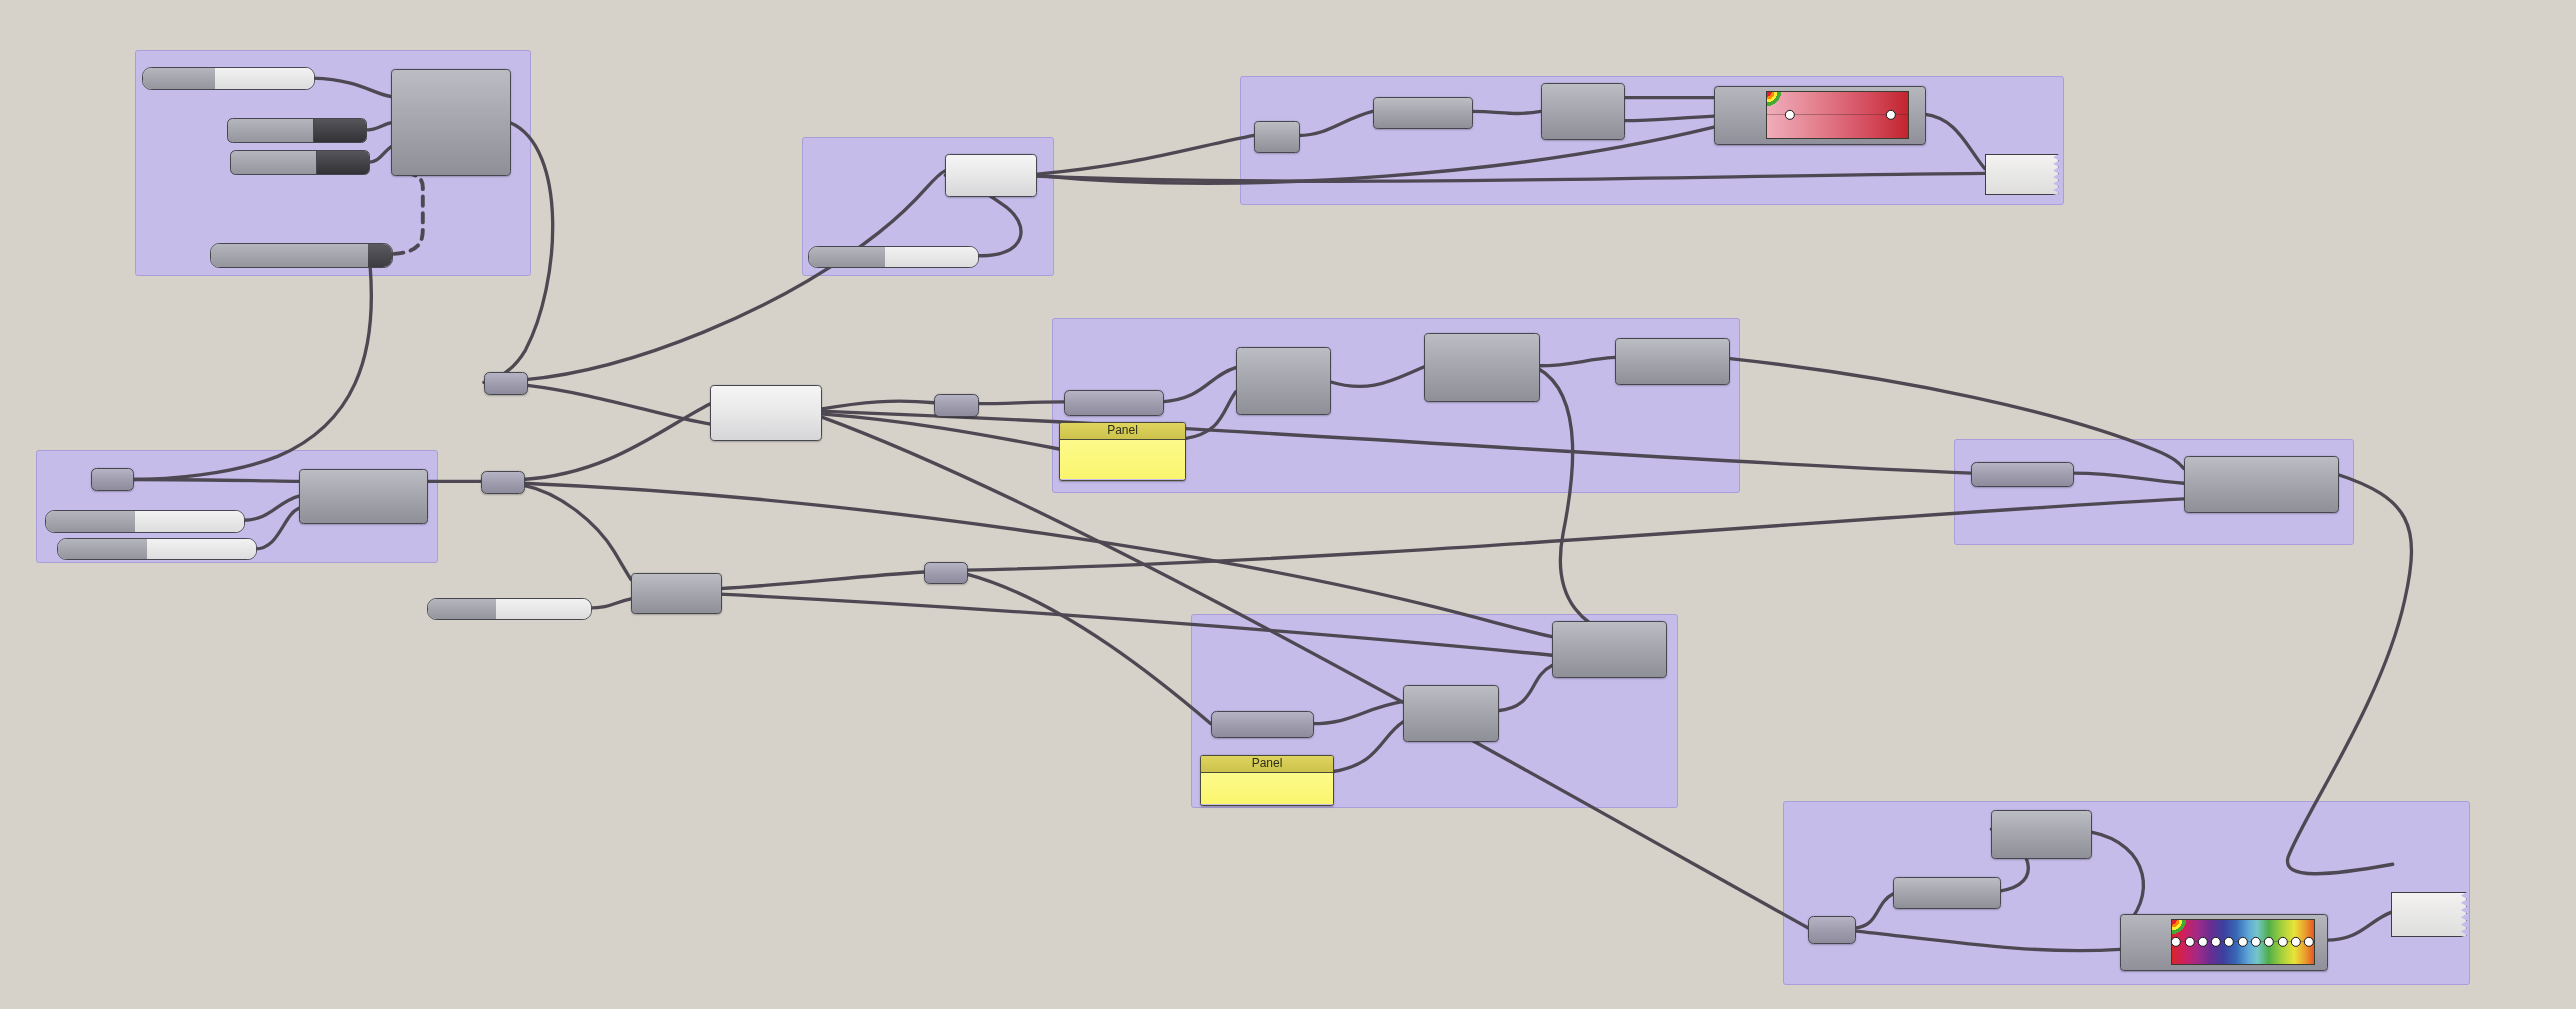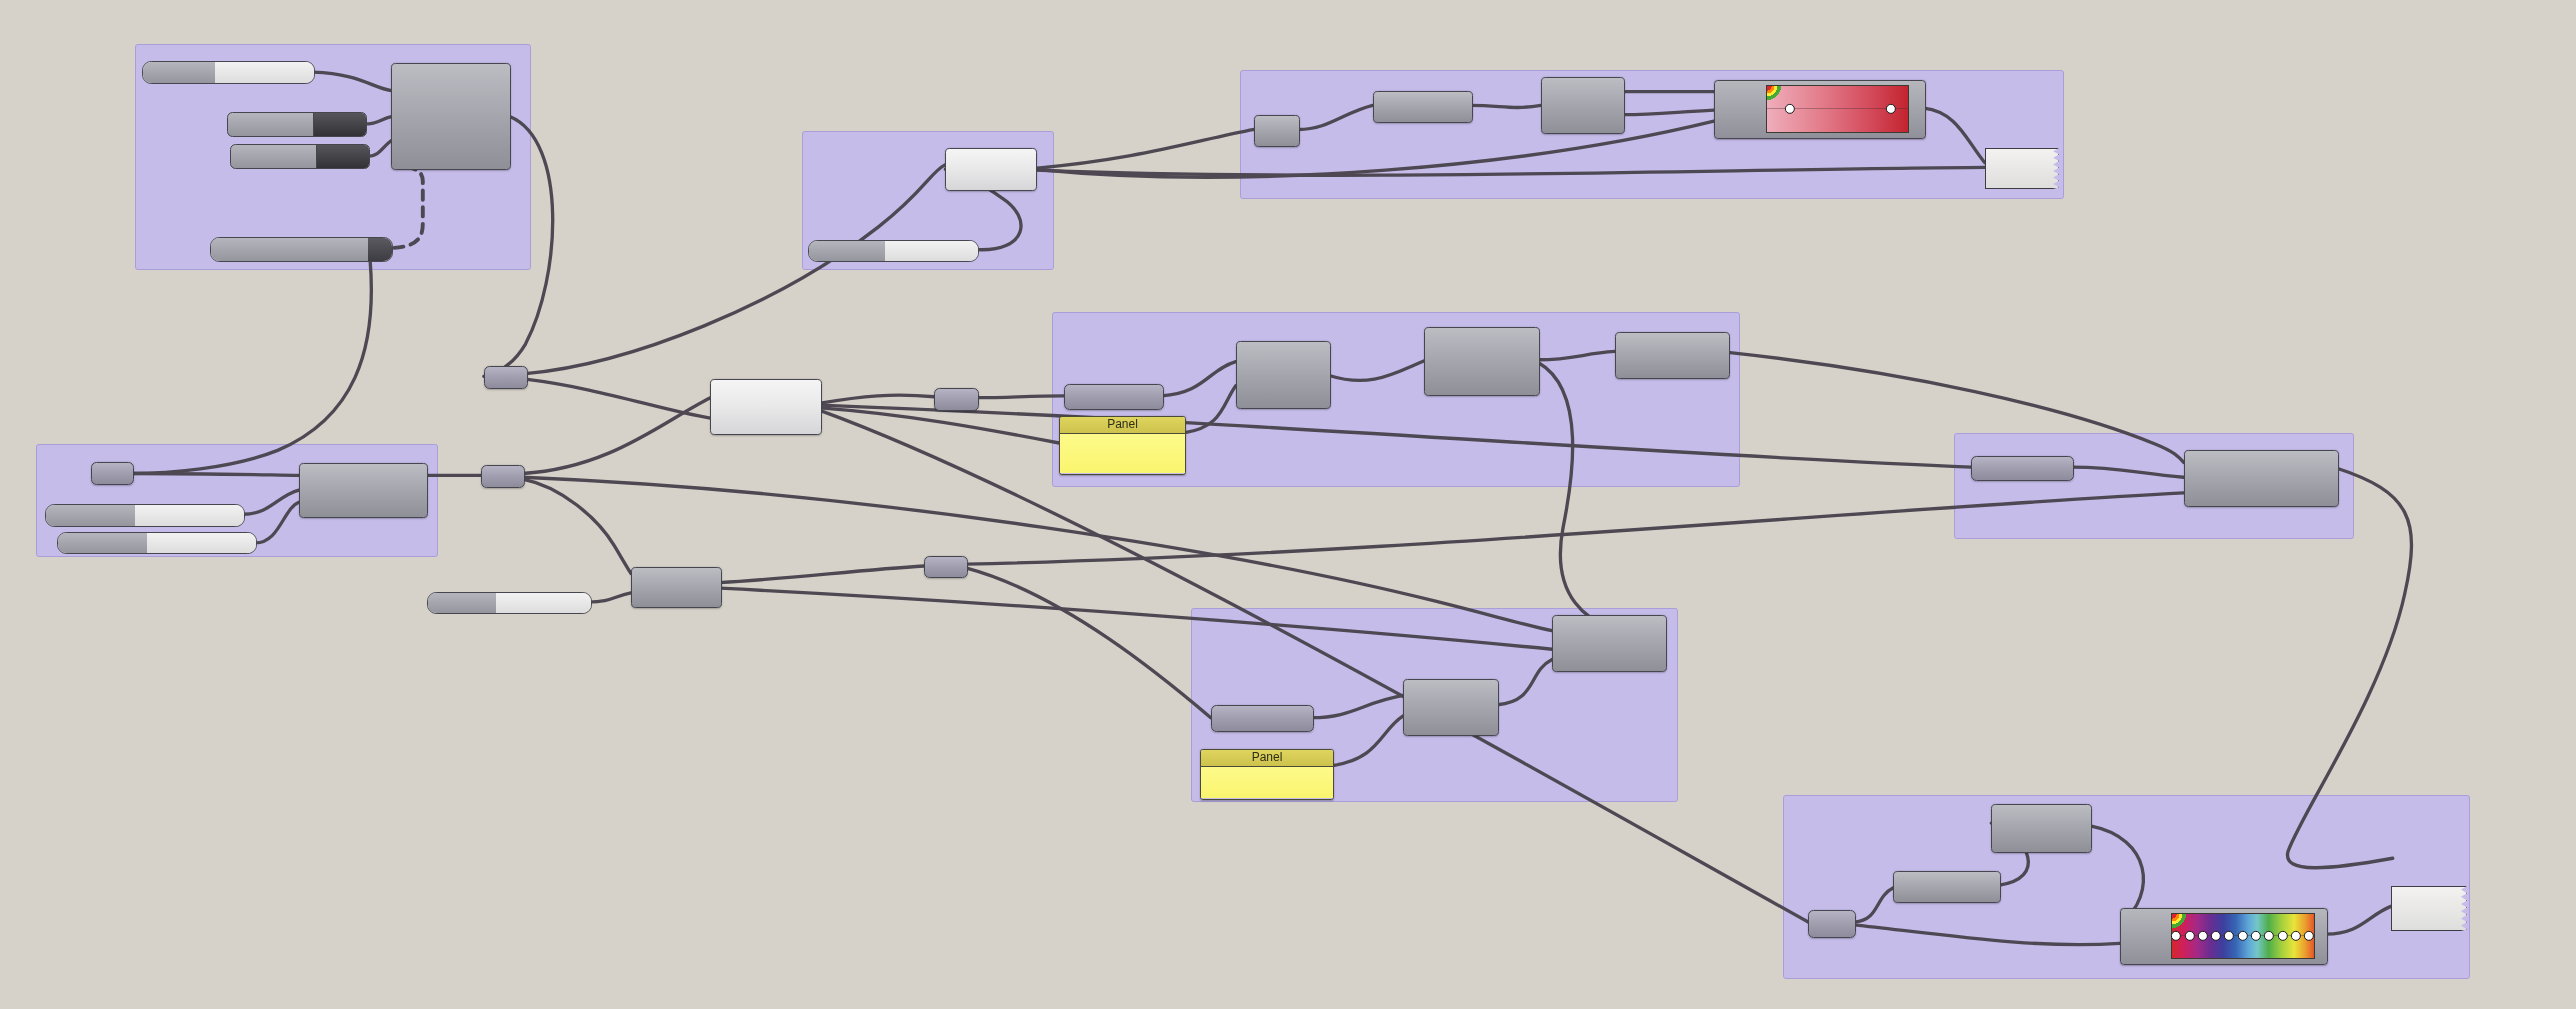--- a/index.html
+++ b/index.html
@@ -1,20 +1,20 @@
 <!DOCTYPE html>
 <html style="font-size:15px"><head>
 <meta charset="utf-8">
 <style>
   html,body{margin:0;padding:0;}
   body{
     width:2576px;height:1009px;overflow:hidden;position:relative;
     background:#d6d2ca;font-family:"Liberation Sans",sans-serif;
   }
-  #canvas{position:absolute;inset:0;}
+  #canvas{position:absolute;inset:0;margin-top:6px;}
   
   .grp{position:absolute;background:#c6bcea;border:1.8px solid #a99ed8;border-radius:2.8px;z-index:0;}
   
   #wires{position:absolute;left:0;top:0;z-index:1;}
   #wires path{stroke:#4e4853;stroke-width:3.6;fill:none;stroke-linecap:round;}
   #wires path.dashed{stroke-dasharray:10 8;stroke-width:4.2;}
   
   .comp{position:absolute;z-index:2;border:1.8px solid #46464e;border-radius:4.6px;
     background:linear-gradient(180deg,#bcbcc3 0%,#a7a7af 45%,#8f8f98 100%);
     box-shadow:0 0.9px 1.8px rgba(0,0,0,.25);}

